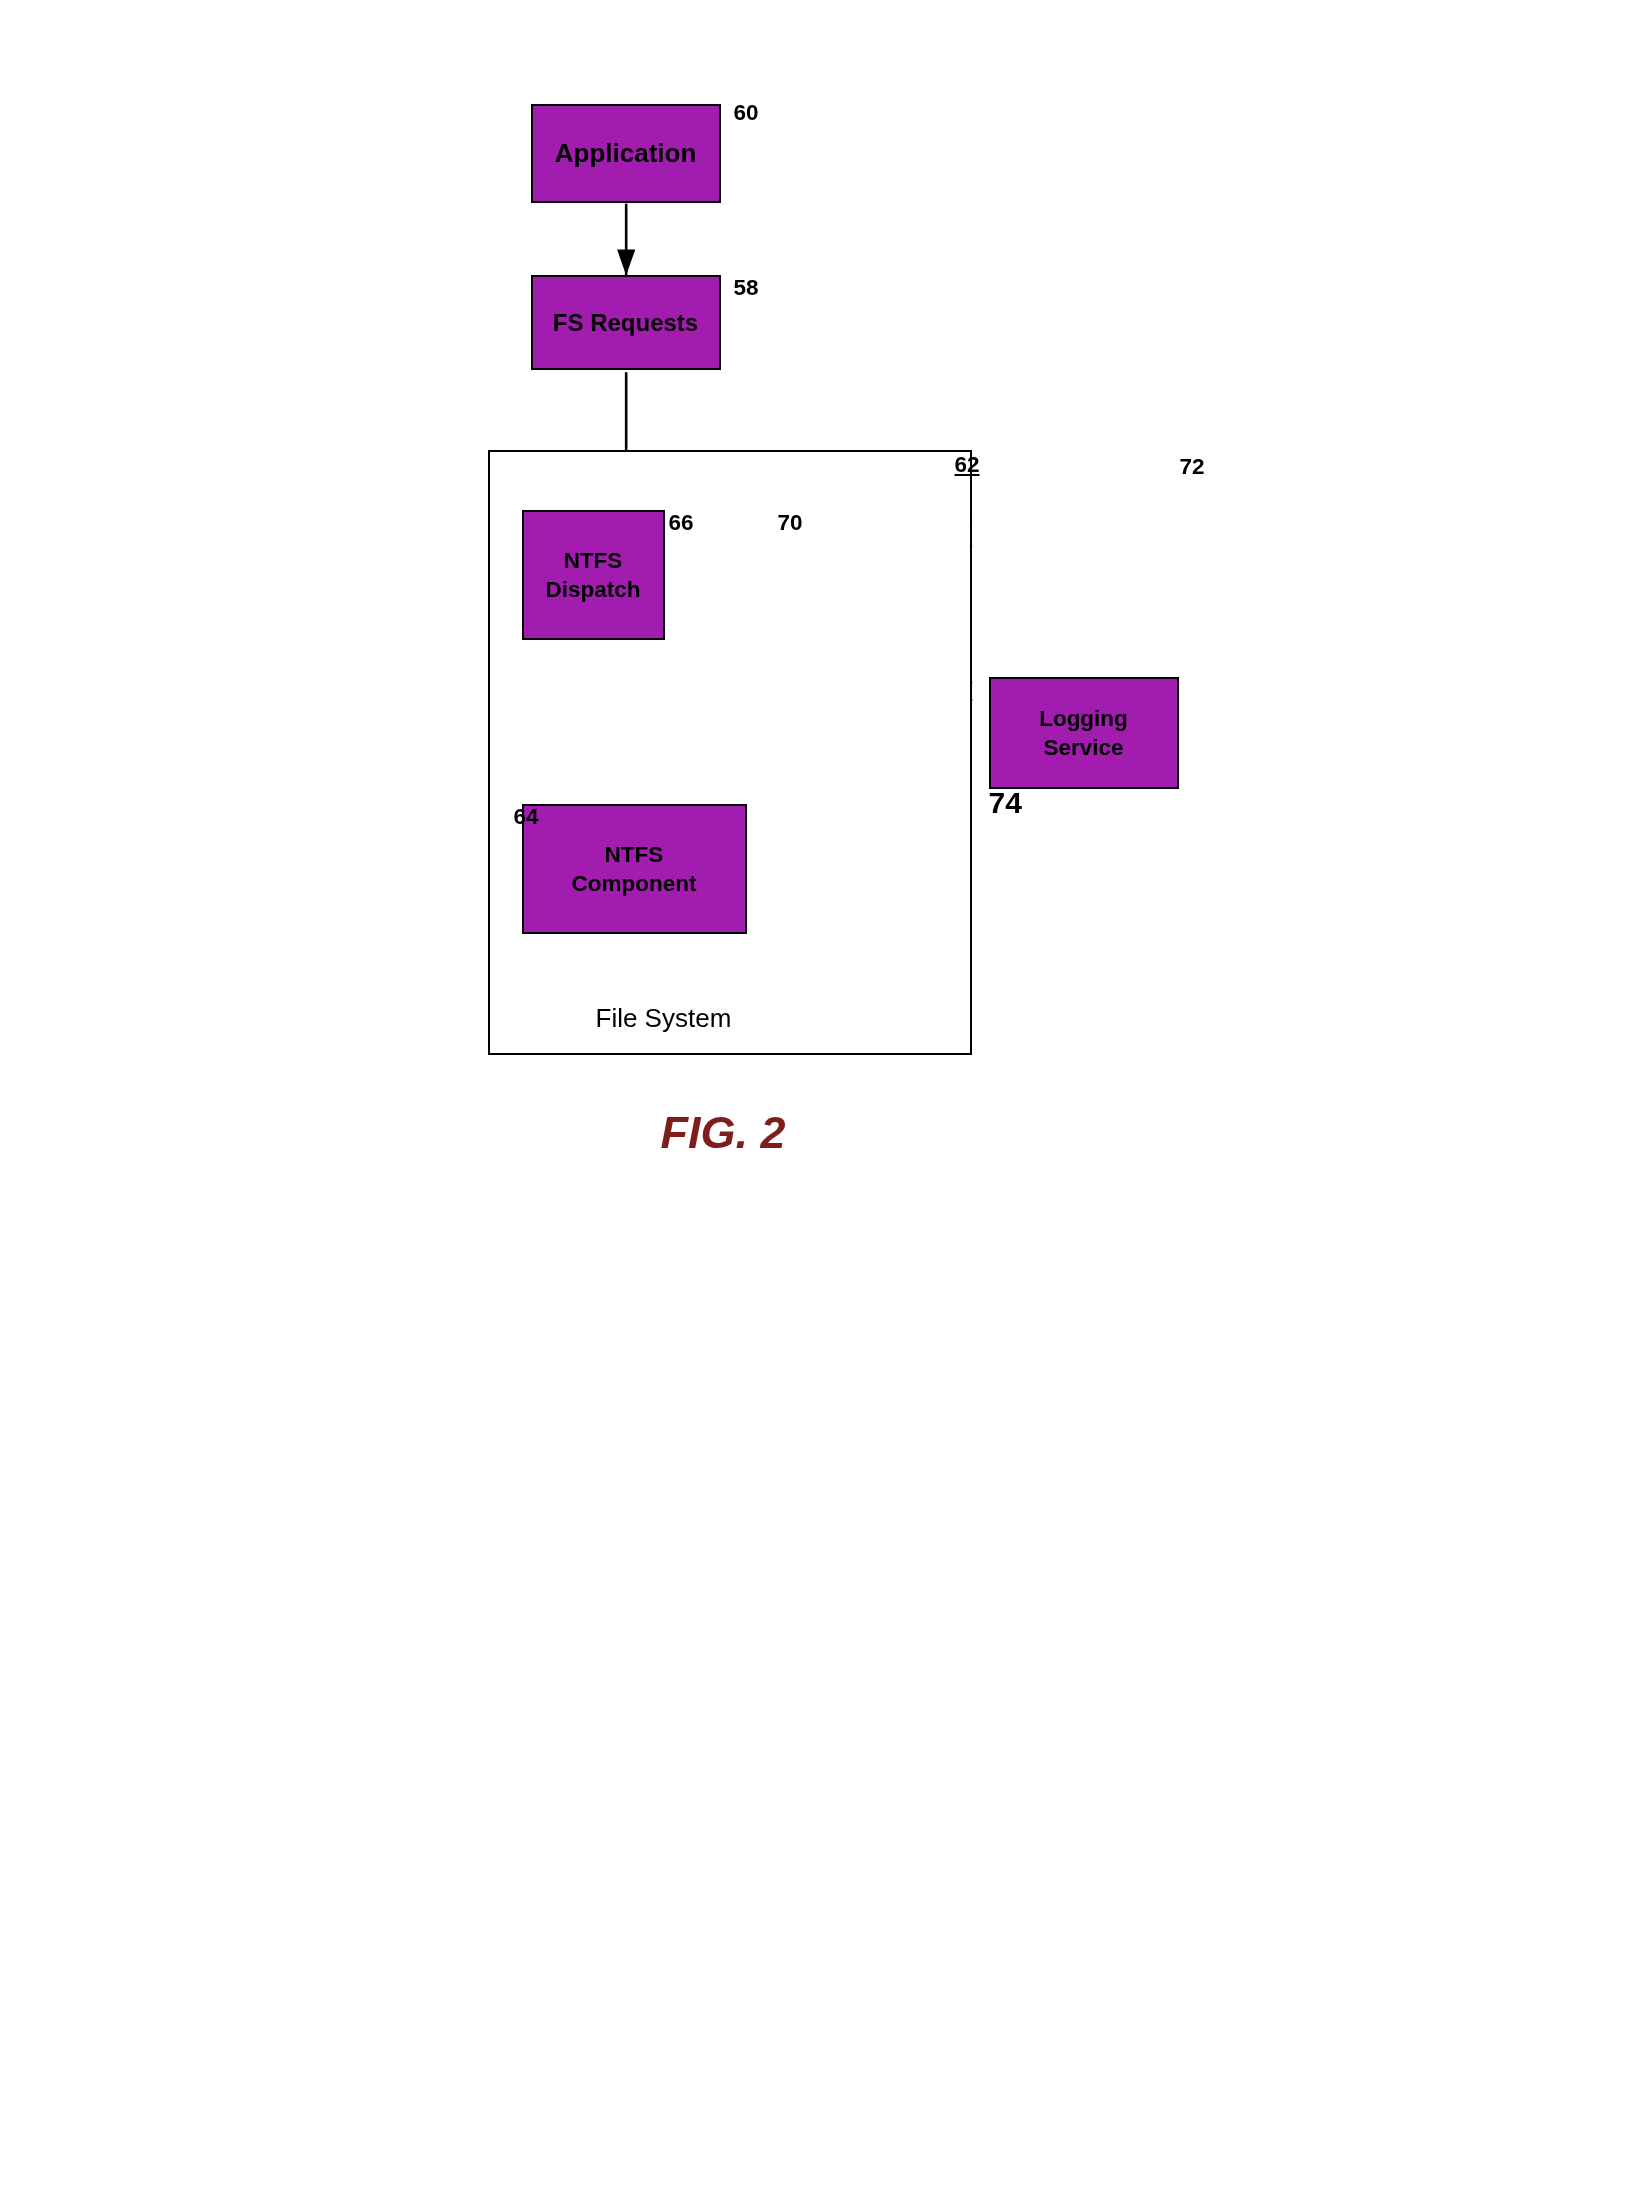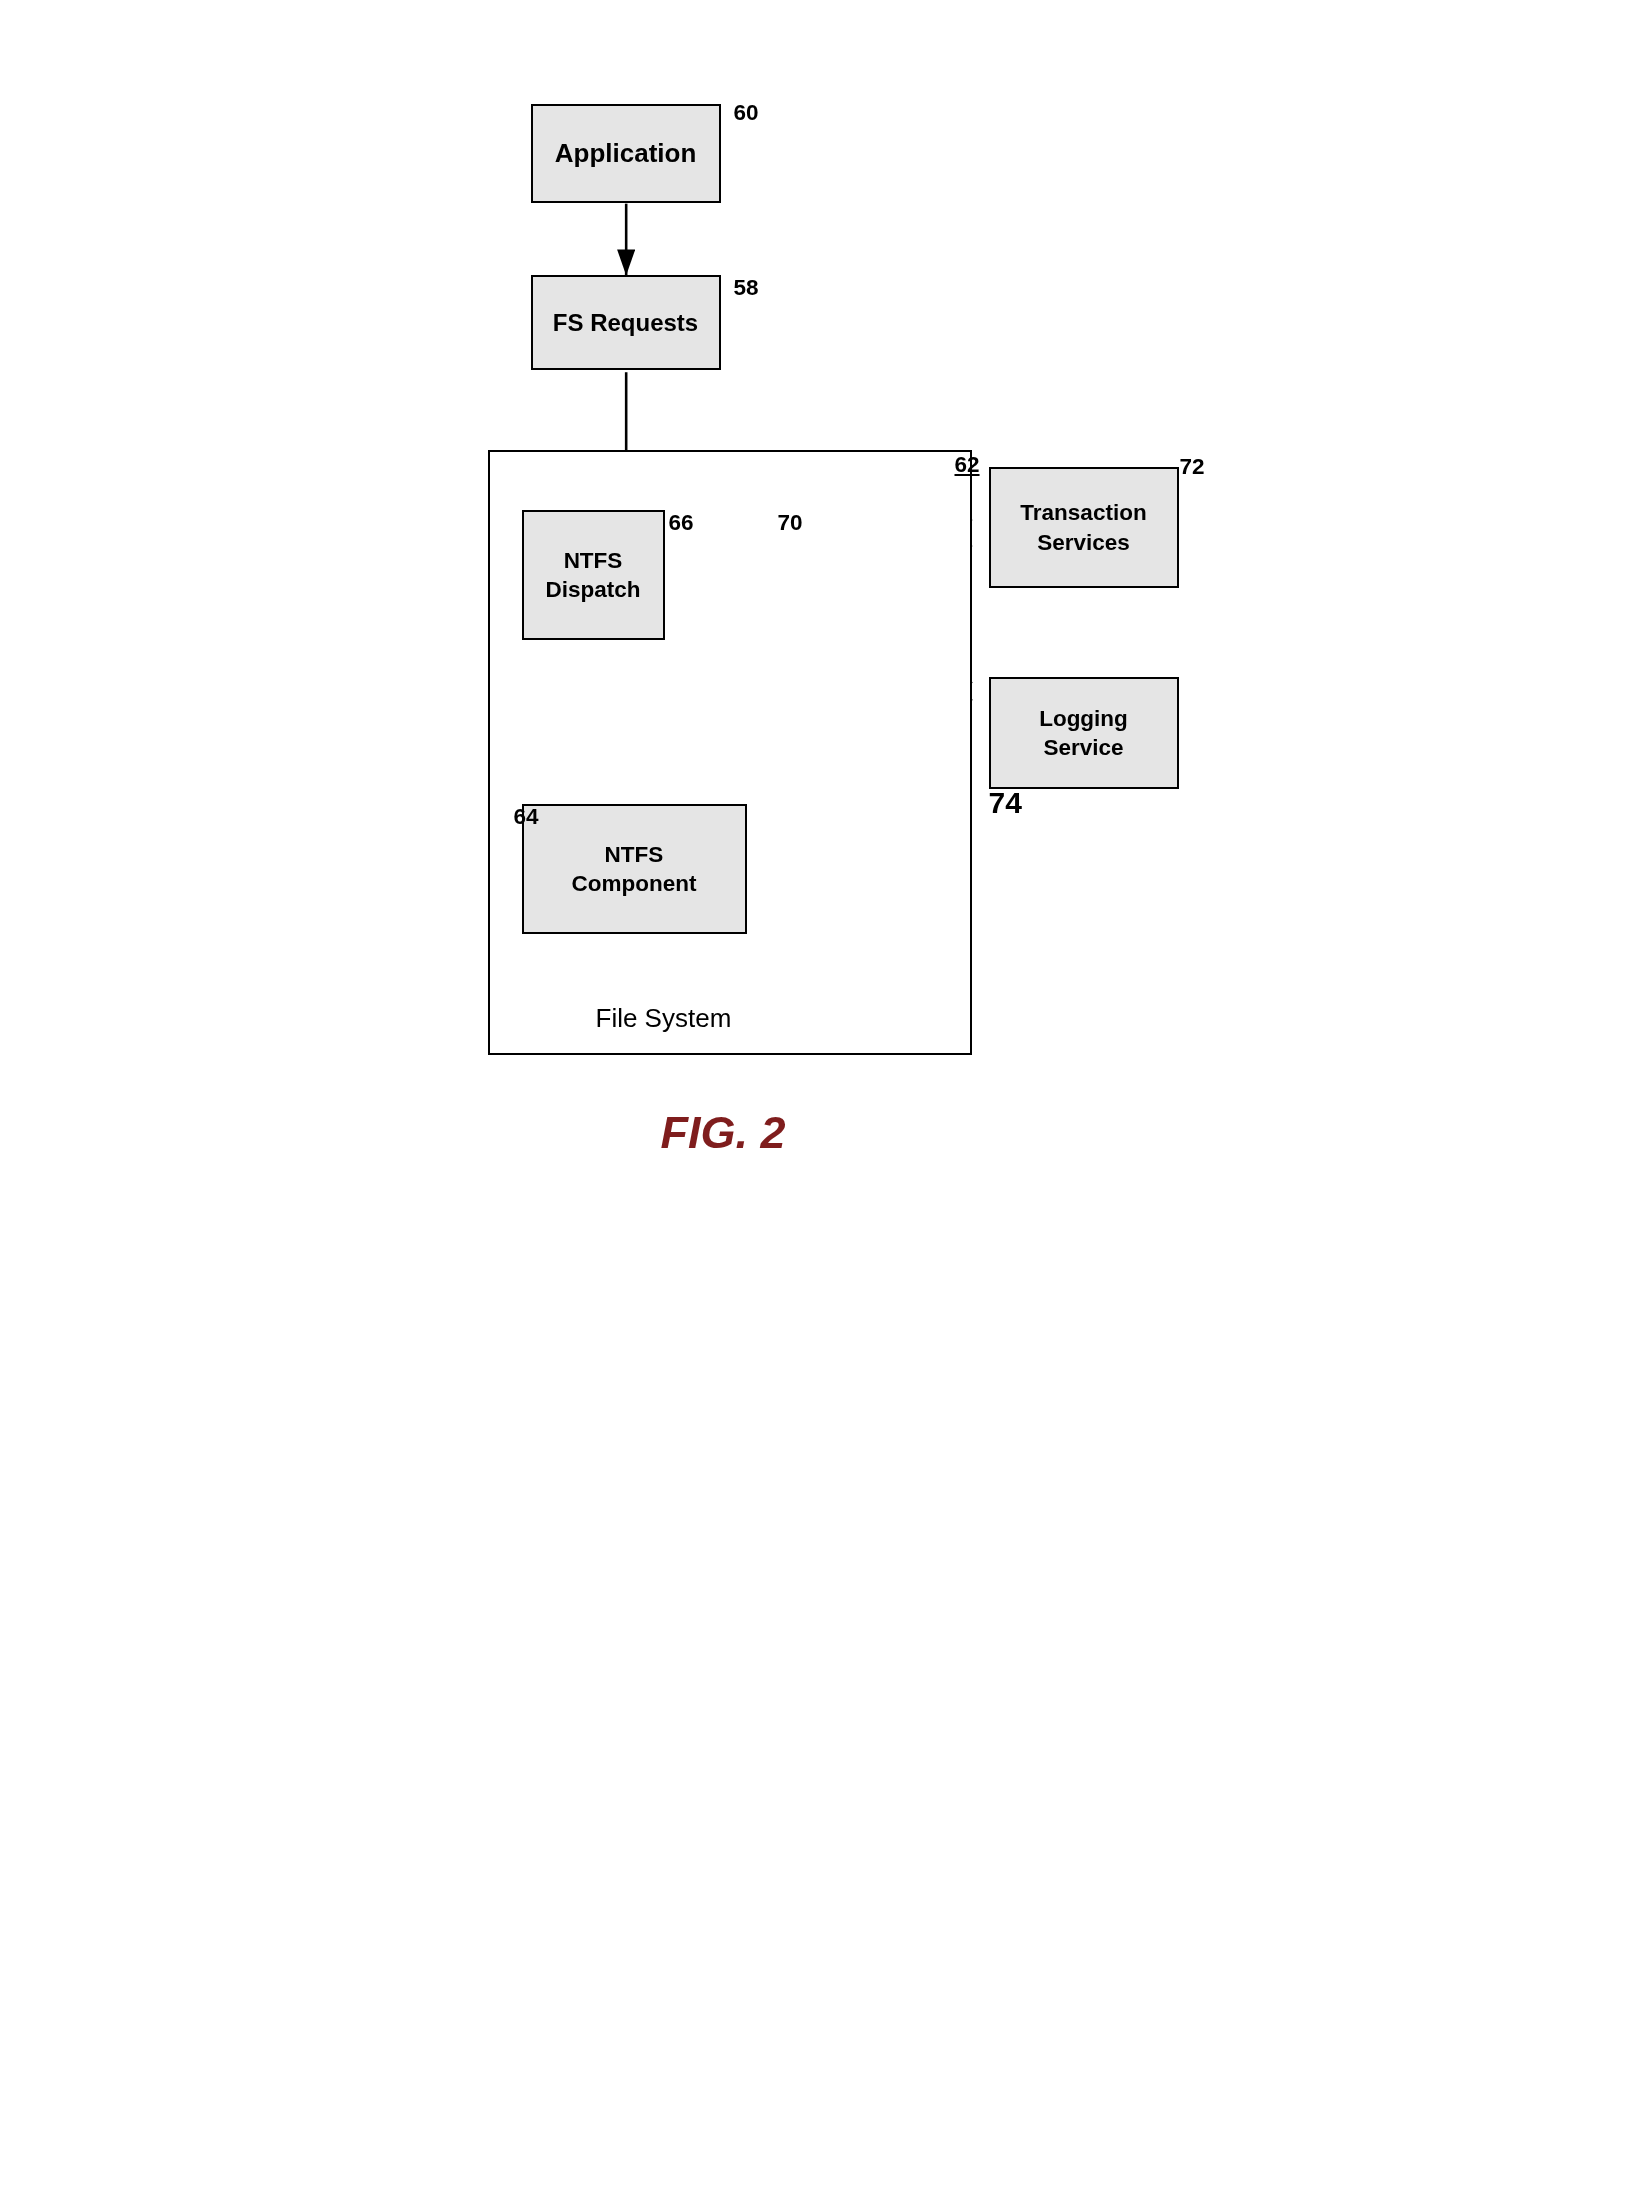--- a/index.html
+++ b/index.html
@@ -21,21 +21,21 @@
 
     .diagram-container {
       position: relative;
       width: 778px;
       height: 1989px;
     }
 
     .box {
       position: absolute;
       border: 2.6px solid #000;
-      background: #e5e5e5;
+      background: #a21caf;
       display: flex;
       align-items: center;
       justify-content: center;
       text-align: center;
       font-size: 24px;
       font-weight: bold;
       line-height: 1.3;
     }
 
     .label {
@@ -127,23 +127,20 @@
 
 
   <div class="label" style="left: 342px; top: 458px;">70</div>
 
   <div class="box" style="left: 86px; top: 752px; width: 225px; height: 130px; font-size: 22.5px;">
     <span>NTFS<br>Component</span>
   </div>
 
   <div class="label" style="left: 86px; top: 752px; font-size: 22.5px; left: 78px; top: 752px;">64</div>
 
-  <div class="box" style="left: 553px; top: 415px; width: 190px; height: 121px; font-size: 22.5px;">
-    <span>Transaction<br>Services</span>
-  </div>
 
   <div class="label" style="left: 744px; top: 402px;">72</div>
 
   <div class="box" style="left: 553px; top: 625px; width: 190px; height: 112px; font-size: 22.5px;">
     <span>Logging<br>Service</span>
   </div>
 
   <div class="label" style="left: 553px; top: 726px; font-size: 30px; margin-top: 8px;">74</div>
 
   <div class="fig-label" style="left: 225px; top: 1055px;">FIG. 2</div>

